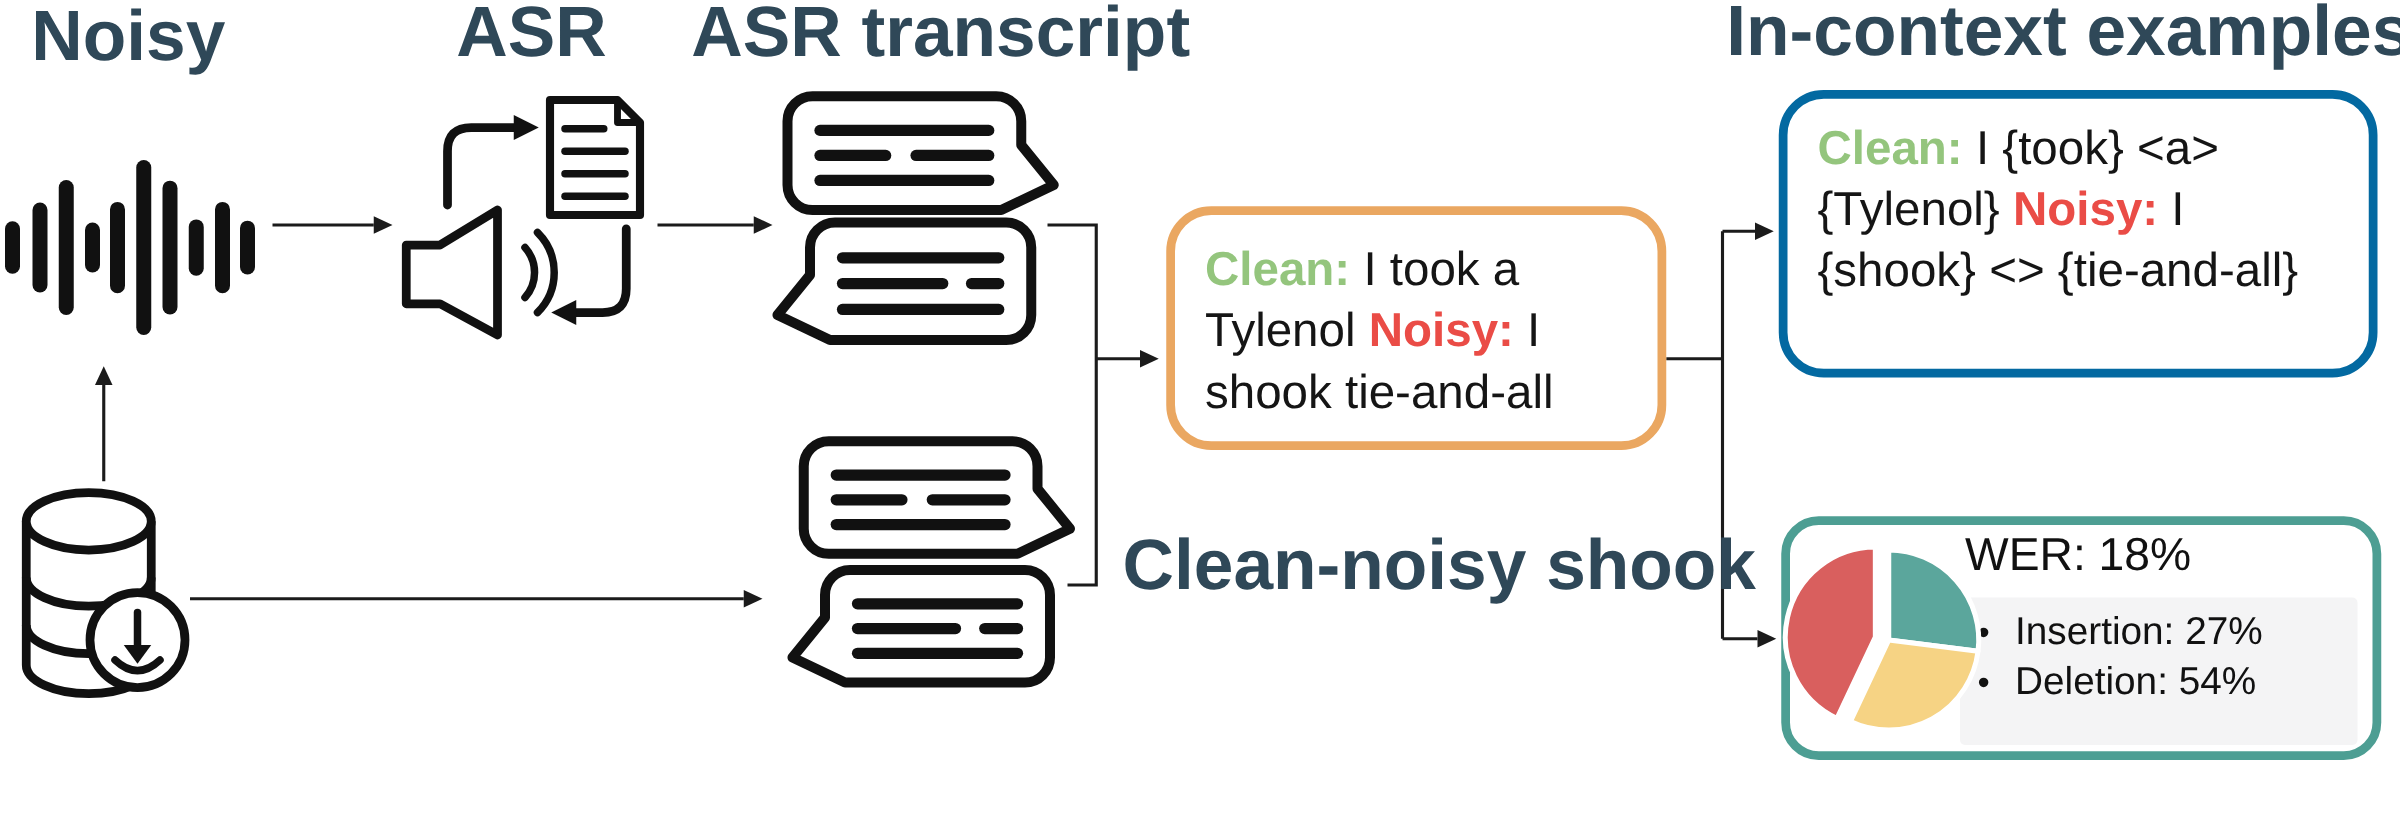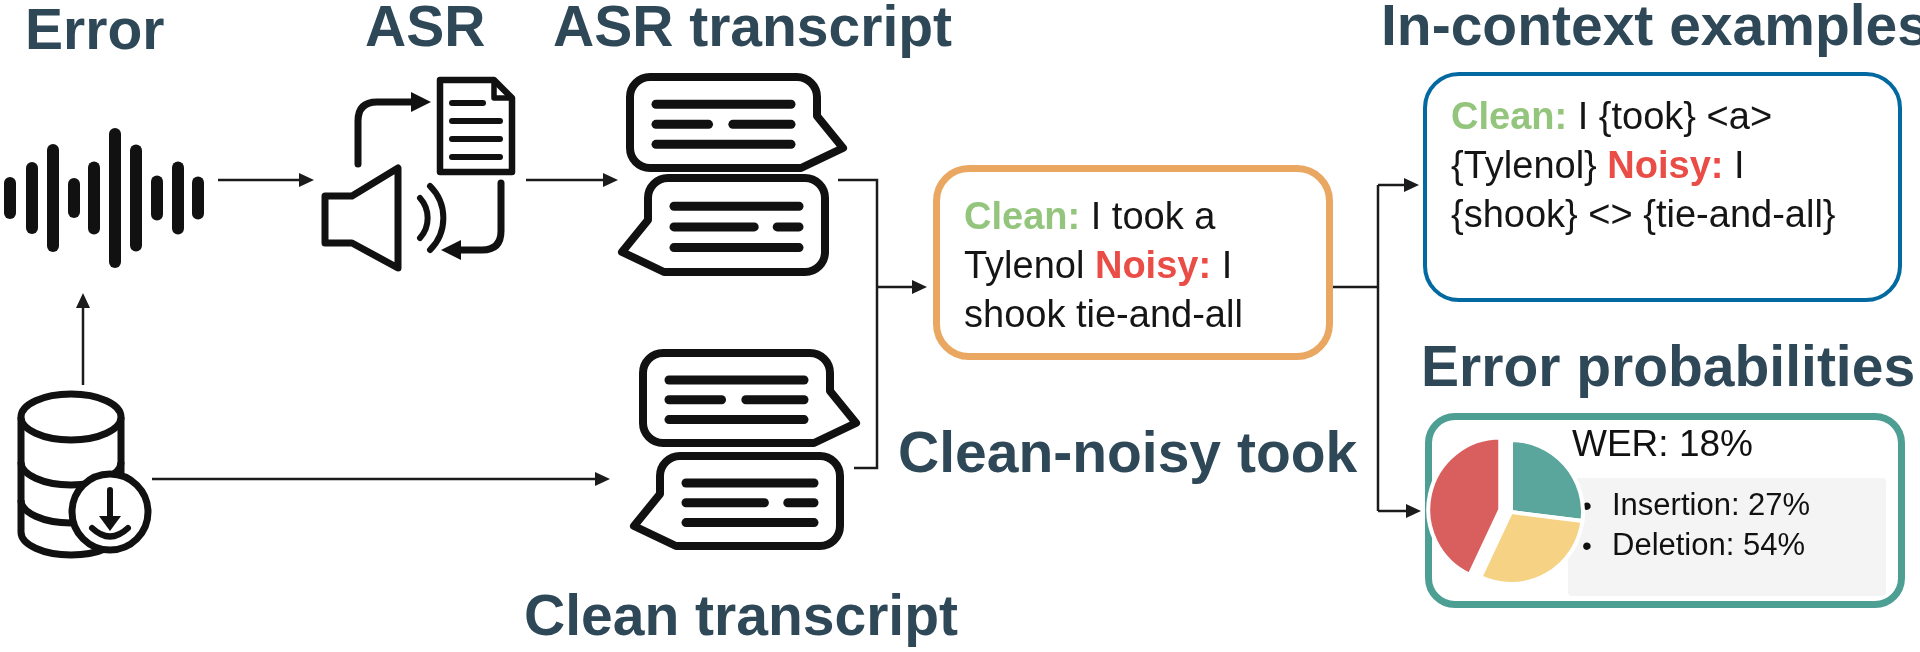--- a/index.html
+++ b/index.html
@@ -5,21 +5,21 @@
   html,body{margin:0;padding:0;background:#fff;}
   .stage{position:relative;width:1920px;height:652px;background:#fff;overflow:hidden;
          font-family:"Liberation Sans", sans-serif;}
   .overlay{position:absolute;left:0;top:0;z-index:1;}
   .pie-layer{position:absolute;left:1424px;top:425px;z-index:3;}
   .title{position:absolute;z-index:2;font-weight:bold;font-size:57px;line-height:1;
          color:#2F4858;white-space:nowrap;}
   .rbox{position:absolute;z-index:2;box-sizing:border-box;background:transparent;}
   .pair-box{left:933px;top:165px;width:400px;height:195px;border:7px solid #EAA761;border-radius:36px;
             padding:20px 24px;}
-  .ctx-box{left:1423px;top:72px;width:479px;height:230px;border:4px solid #0369a1;border-radius:36px;
+  .ctx-box{left:1423px;top:72px;width:479px;height:230px;border:7px solid #0369a1;border-radius:36px;
            padding:16px 24px;}
   .err-box{left:1425px;top:413px;width:480px;height:195px;border:7px solid #4D9E93;border-radius:30px;}
   .pairtext{font-size:38px;line-height:49px;color:#151515;}
   .lbl-green{color:#94C57D;font-weight:bold;}
   .lbl-red{color:#EA4C46;font-weight:bold;}
   .wer{position:absolute;z-index:2;left:1572px;top:424px;font-size:37px;line-height:1.1;color:#111;
        white-space:nowrap;}
   .err-panel{position:absolute;z-index:2;left:1568px;top:478px;width:318px;height:118px;
              background:#F4F4F5;border-radius:4px;padding:7px 0 0 14px;box-sizing:border-box;}
   .err-panel ul{margin:0;padding:0;list-style:none;}
@@ -136,27 +136,25 @@
         <polygon points="927,287 912,294 912,280" fill="#1b1b1b"></polygon>
         <path d="M 1333 287 H 1378" stroke="#1b1b1b" stroke-width="2.5" fill="none"></path>
         <path d="M 1378 185 V 511" stroke="#1b1b1b" stroke-width="2.5" fill="none"></path>
         <path d="M 1378 185 L 1404 185" stroke="#1b1b1b" stroke-width="2.5" fill="none"></path>
         <polygon points="1419,185 1404,192 1404,178" fill="#1b1b1b"></polygon>
         <path d="M 1378 511 L 1406 511" stroke="#1b1b1b" stroke-width="2.5" fill="none"></path>
         <polygon points="1421,511 1406,518 1406,504" fill="#1b1b1b"></polygon>
       </g>
   </svg>
 
-  <div class="title" style="left:25px;top:1px;">Error</div>
+  <div class="title" style="left:25px;top:1px;">Noisy</div>
   <div class="title" style="left:365px;top:-2px;">ASR</div>
   <div class="title" style="left:553px;top:-2px;">ASR transcript</div>
   <div class="title" style="left:1381px;top:-3px;">In-context examples</div>
-  <div class="title" style="left:524px;top:587px;">Clean transcript</div>
-  <div class="title" style="left:898px;top:424px;">Clean-noisy took</div>
-  <div class="title" style="left:1421px;top:338px;">Error probabilities</div>
+  <div class="title" style="left:898px;top:424px;">Clean-noisy shook</div>
 
   <div class="rbox pair-box">
     <div class="pairtext">
       <span class="lbl-green">Clean:</span>
       <span>I took a Tylenol</span>
       <span class="lbl-red">Noisy:</span>
       <span>I shook tie-and-all</span>
     </div>
   </div>
 

